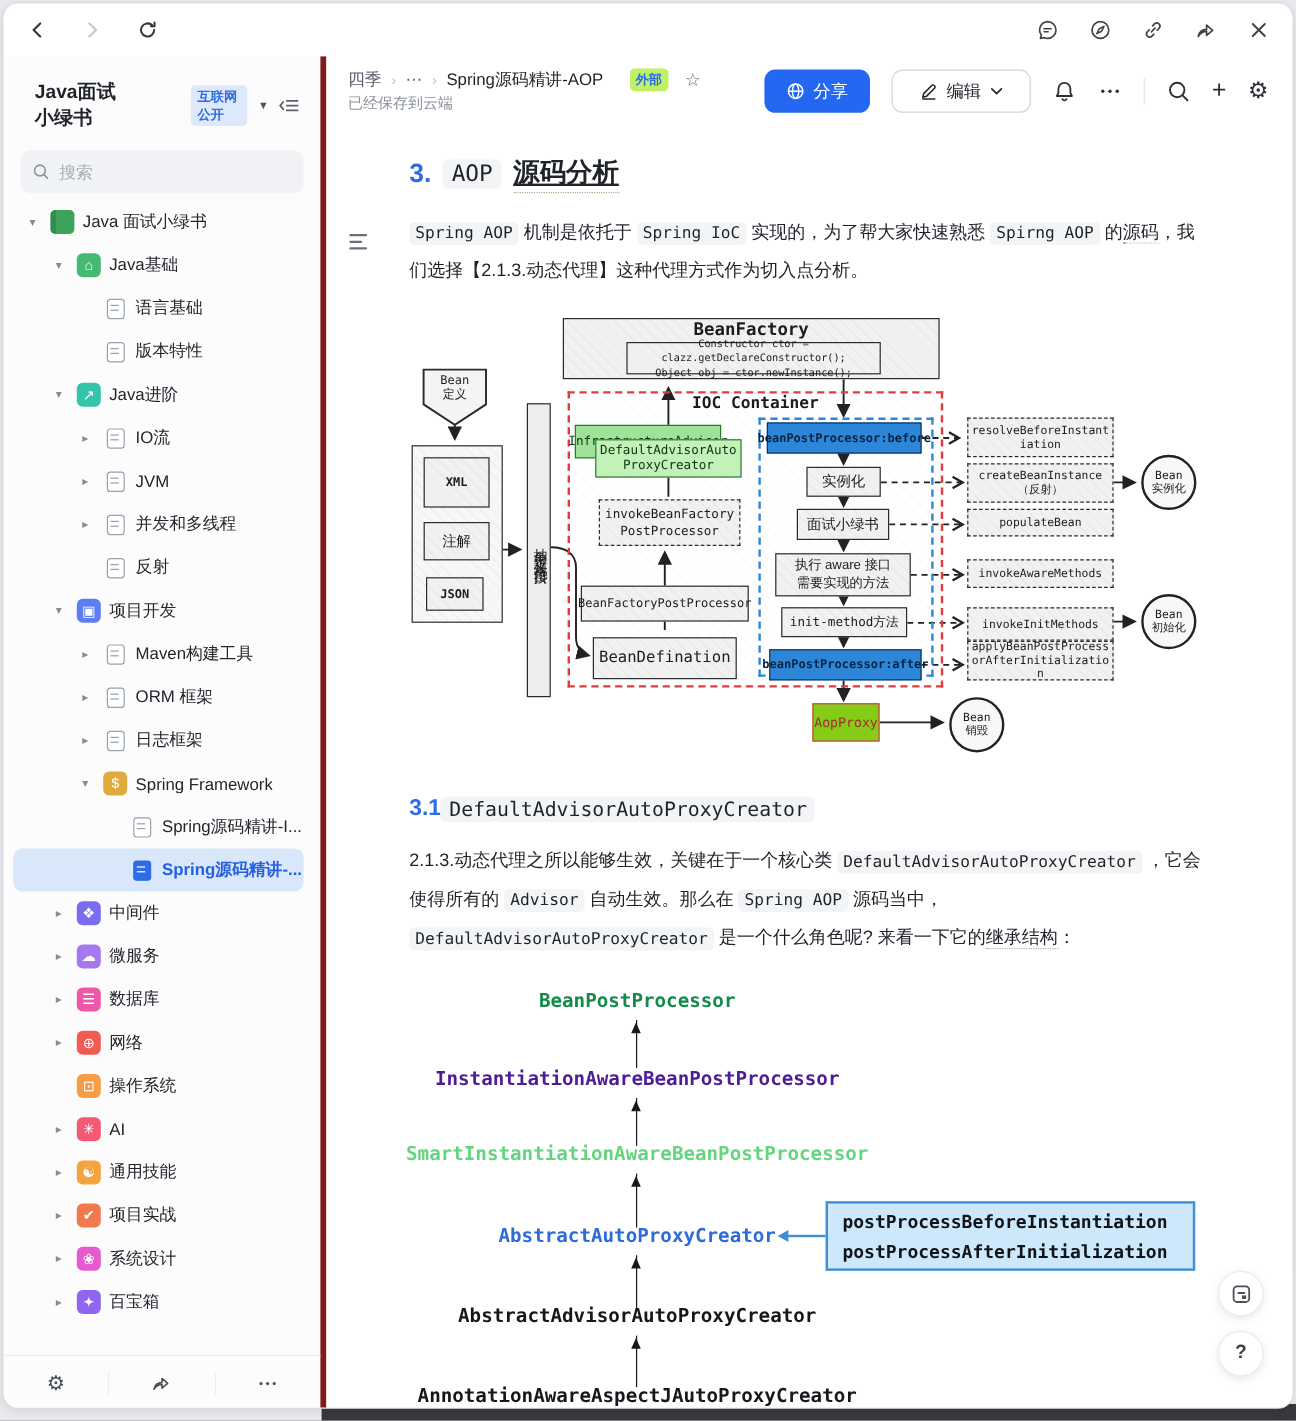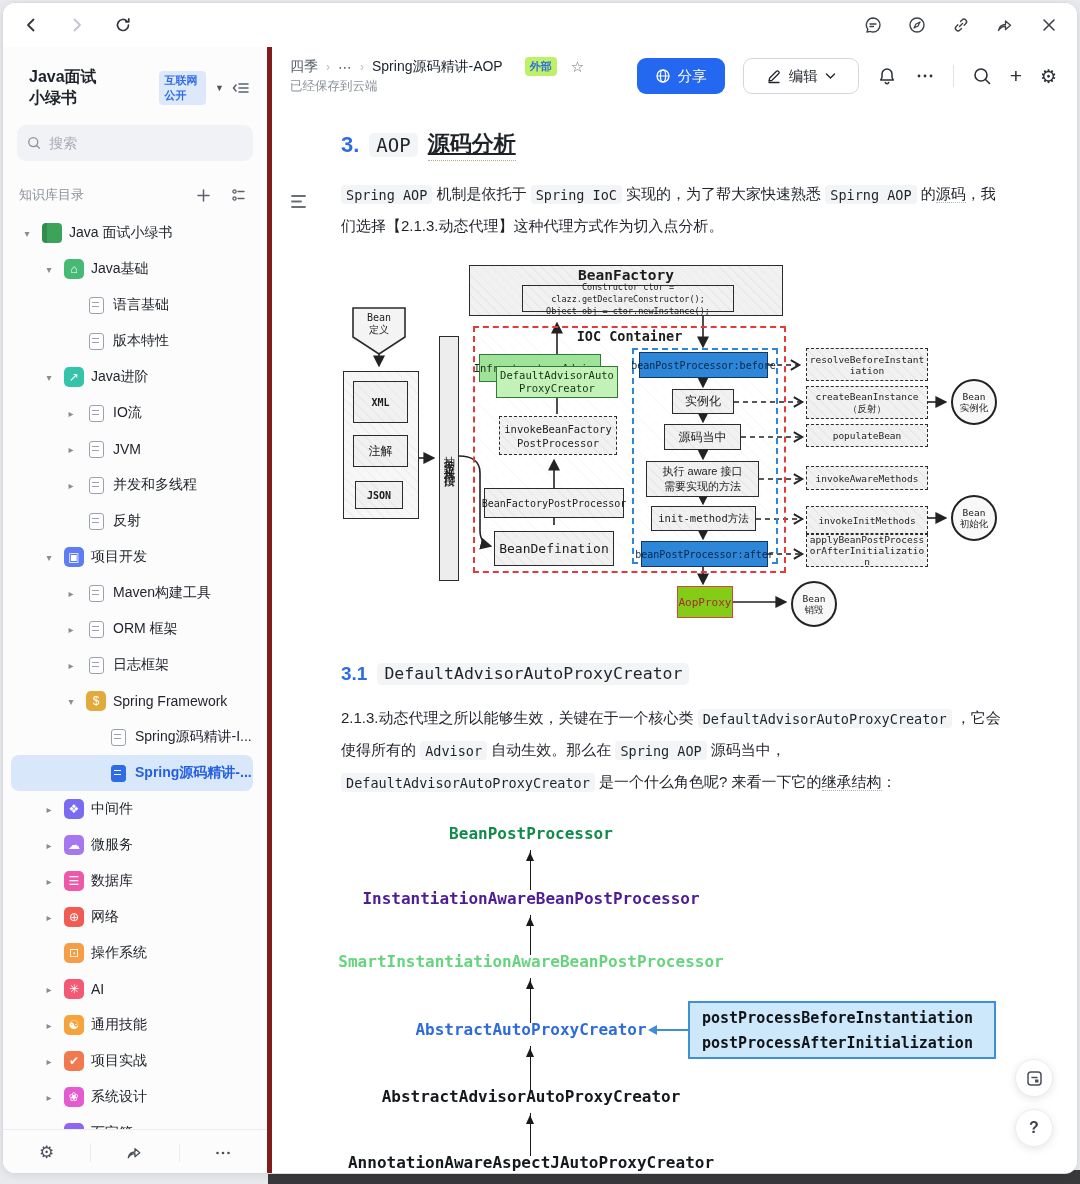--- a/index.html
+++ b/index.html
@@ -70,30 +70,30 @@
   .toc-icon { position:absolute; left:18px; top:88px; cursor:pointer; }
 
   .h1 { margin-top:24px; font-size:22px; font-weight:bold; color:#1f2329; display:flex; align-items:center; gap:10px; }
   .h1 .num, .h2 .num { color:#2e6be6; }
   .codebox { font-family:"DejaVu Sans Mono","Liberation Mono",monospace; background:#f3f4f6; border-radius:5px; padding:1px 7px; font-weight:normal; }
   .h1 .codebox { font-size:19px; }
   .h1 .rest { border-bottom:1.5px dotted #b7a58e; padding-bottom:1px;text-decoration:underline; }
   .para { margin-top:17px; font-size:15px; color:#1f2329; line-height:31px; }
   .icode { font-family:"DejaVu Sans Mono","Liberation Mono",monospace; background:#f3f4f6; border-radius:4px; padding:1.5px 5px; font-size:13.5px; color:#1f2329; }
   .uline { border-bottom:1.5px dotted #b0b4ba; }
-  .h2 { margin-top:26px; font-size:19px; font-weight:bold; color:#1f2329; display:flex; gap:10px; }
+  .h2 { margin-top:26px; font-size:19px; font-weight:bold; color:#1f2329; display:flex; align-items:center; }
   .h2 .codebox { font-size:16.5px; }
 
   
   .dg1 { position:relative; width:662px; height:374px; margin-top:22px; font-family:"DejaVu Sans Mono","Liberation Mono",monospace; }
   .dg1 svg.lines { position:absolute; inset:0; }
   .dbox { position:absolute; border:1.6px solid #2b2b2b; background:#f1f1f1 repeating-linear-gradient(45deg, rgba(0,0,0,.035) 0 1px, transparent 1px 7px); color:#1c1c1c; display:flex; align-items:center; justify-content:center; text-align:center; font-size:10.5px; white-space:pre-line; }
   .dashed { border-style:dashed; }
   .cnbox { font-family:"Liberation Sans","DejaVu Sans",sans-serif; font-size:12px; }
-  .bluebox { background:#2e86d9; border-color:#10375f; color:#072543; font-weight:normal; font-size:10px; }
+  .bluebox { background:#2e86d9; border-color:#10375f; color:#072543; font-weight:bold; font-size:10px; }
   .greenbox { border-color:#2f7a35; color:#10340f; font-size:10.5px; }
   .gb1 { background:#9fe39b; } .gb2 { background:#c2f2b8; }
   .pinkbox { background:#84cc16; border-color:#cf4646; color:#a32c2c; font-size:11px; }
   .redwrap { position:absolute; border:2px dashed #e23b3b; background:repeating-linear-gradient(45deg, rgba(0,0,0,.018) 0 1px, transparent 1px 8px); }
   .bluewrap { position:absolute; border:2px dashed #2f86d9; }
   .ioc-label { position:absolute; font-size:13.5px; font-weight:bold; color:#1c1c1c; text-align:center; }
   .circle { position:absolute; width:46px; height:46px; border:2px solid #222; border-radius:50%; background:#f8f8f8; display:flex; align-items:center; justify-content:center; text-align:center; font-size:9.5px; line-height:11.5px; white-space:pre-line; color:#1c1c1c; }
   .vbar { position:absolute; left:98px; top:73px; width:20px; height:245px; border:1.6px solid #2b2b2b; background:#ededed; display:flex; align-items:center; justify-content:center; }
   .vbar span { writing-mode:vertical-rl; font-family:"Liberation Sans",sans-serif; font-size:11.5px; letter-spacing:3px; color:#1c1c1c; }
   .bf-title { position:absolute; left:128px; top:4px; width:314px; text-align:center; font-size:14.5px; font-weight:bold; color:#1c1c1c; }
@@ -187,38 +187,20 @@
               <path d="M5 7 2.5 10 5 13" fill="none" stroke="#5b6069" stroke-width="1.5" stroke-linecap="round" stroke-linejoin="round"></path>
             </svg>
           </span>
       </div>
       <div class="sb-search">
         <svg width="16" height="16" viewBox="0 0 16 16">
             <circle cx="7" cy="7" r="5" fill="none" stroke="#8d929c" stroke-width="1.5"></circle>
             <path d="m11 11 3 3" stroke="#8d929c" stroke-width="1.5" stroke-linecap="round"></path>
           </svg>
         <input placeholder="搜索" style="">
-      </div>
-      <div class="sb-dir-row">
-        <span class="sb-dir-label">知识库目录</span>
-        <span class="sb-dir-icons">
-          <span class="tb-ic">
-              <svg width="17" height="17" viewBox="0 0 17 17">
-                <path d="M8.5 3v11M3 8.5h11" stroke="#5b6069" stroke-width="1.5" stroke-linecap="round"></path>
-              </svg>
-            </span>
-          <span class="tb-ic">
-              <svg width="18" height="18" viewBox="0 0 18 18">
-                <circle cx="4.5" cy="5.5" r="1.6" fill="none" stroke="#5b6069" stroke-width="1.3"></circle>
-                <path d="M8 5.5h6" stroke="#5b6069" stroke-width="1.4" stroke-linecap="round"></path>
-                <circle cx="4.5" cy="12.5" r="1.6" fill="none" stroke="#5b6069" stroke-width="1.3"></circle>
-                <path d="M8 12.5h6" stroke="#5b6069" stroke-width="1.4" stroke-linecap="round"></path>
-              </svg>
-            </span>
-        </span>
       </div>
       <div class="tree" id="tree">
           <div class="trow" style="padding-left: 8px;">
             <span class="caret">▾</span>
             <span class="tree-badge book" style="background: linear-gradient(90deg, rgb(47, 142, 77) 0px, rgb(47, 142, 77) 5px, rgb(61, 163, 90) 5px);"></span>
             <span class="lbl">Java 面试小绿书</span>
           </div>
           <div class="trow" style="padding-left: 30px;">
             <span class="caret">▾</span>
             <span class="tree-badge" style="background: rgb(70, 185, 116);">⌂</span>
@@ -497,21 +479,21 @@
           <div class="dbox greenbox gb1" style="left:138px;top:91px;width:122px;height:28px">InfrastructureAdvisor</div>
           <div class="dbox greenbox gb2" style="left:155px;top:103px;width:122px;height:32px;line-height:13px">DefaultAdvisorAuto
 ProxyCreator</div>
           <div class="dbox dashed" style="left:158px;top:153px;width:118px;height:39px;line-height:14px">invokeBeanFactory
 PostProcessor</div>
           <div class="dbox stack" style="left:143px;top:225px;width:140px;height:30px;font-size:10px">BeanFactoryPostProcessor</div>
           <div class="dbox" style="left:153px;top:268px;width:120px;height:35px;font-size:13px">BeanDefination</div>
 
           <div class="dbox bluebox" style="left:298px;top:89px;width:129px;height:26px">beanPostProcessor:before</div>
           <div class="dbox cnbox" style="left:331px;top:126px;width:62px;height:25px">实例化</div>
-          <div class="dbox cnbox" style="left:323px;top:161px;width:77px;height:26px">源码当中</div>
+          <div class="dbox cnbox" style="left:323px;top:161px;width:77px;height:26px">面试小绿书</div>
           <div class="dbox cnbox" style="left:305px;top:198px;width:113px;height:36px;font-size:11px;line-height:15px">执行 aware 接口
 需要实现的方法</div>
           <div class="dbox" style="left:310px;top:243px;width:105px;height:25px;font-size:10.5px">init-method方法</div>
           <div class="dbox bluebox" style="left:300px;top:278px;width:127px;height:26px">beanPostProcessor:after</div>
           <div class="dbox pinkbox" style="left:336px;top:323px;width:56px;height:32px">AopProxy</div>
 
           <div class="dbox dashed" style="left:465px;top:85px;width:122px;height:33px;font-size:9.5px;line-height:11px;word-break:break-all">resolveBeforeInstantiation</div>
           <div class="dbox dashed" style="left:465px;top:123px;width:122px;height:33px;font-size:9.5px;line-height:12px">createBeanInstance
 （反射）</div>
           <div class="dbox dashed" style="left:465px;top:161px;width:122px;height:23px;font-size:9.5px">populateBean</div>

